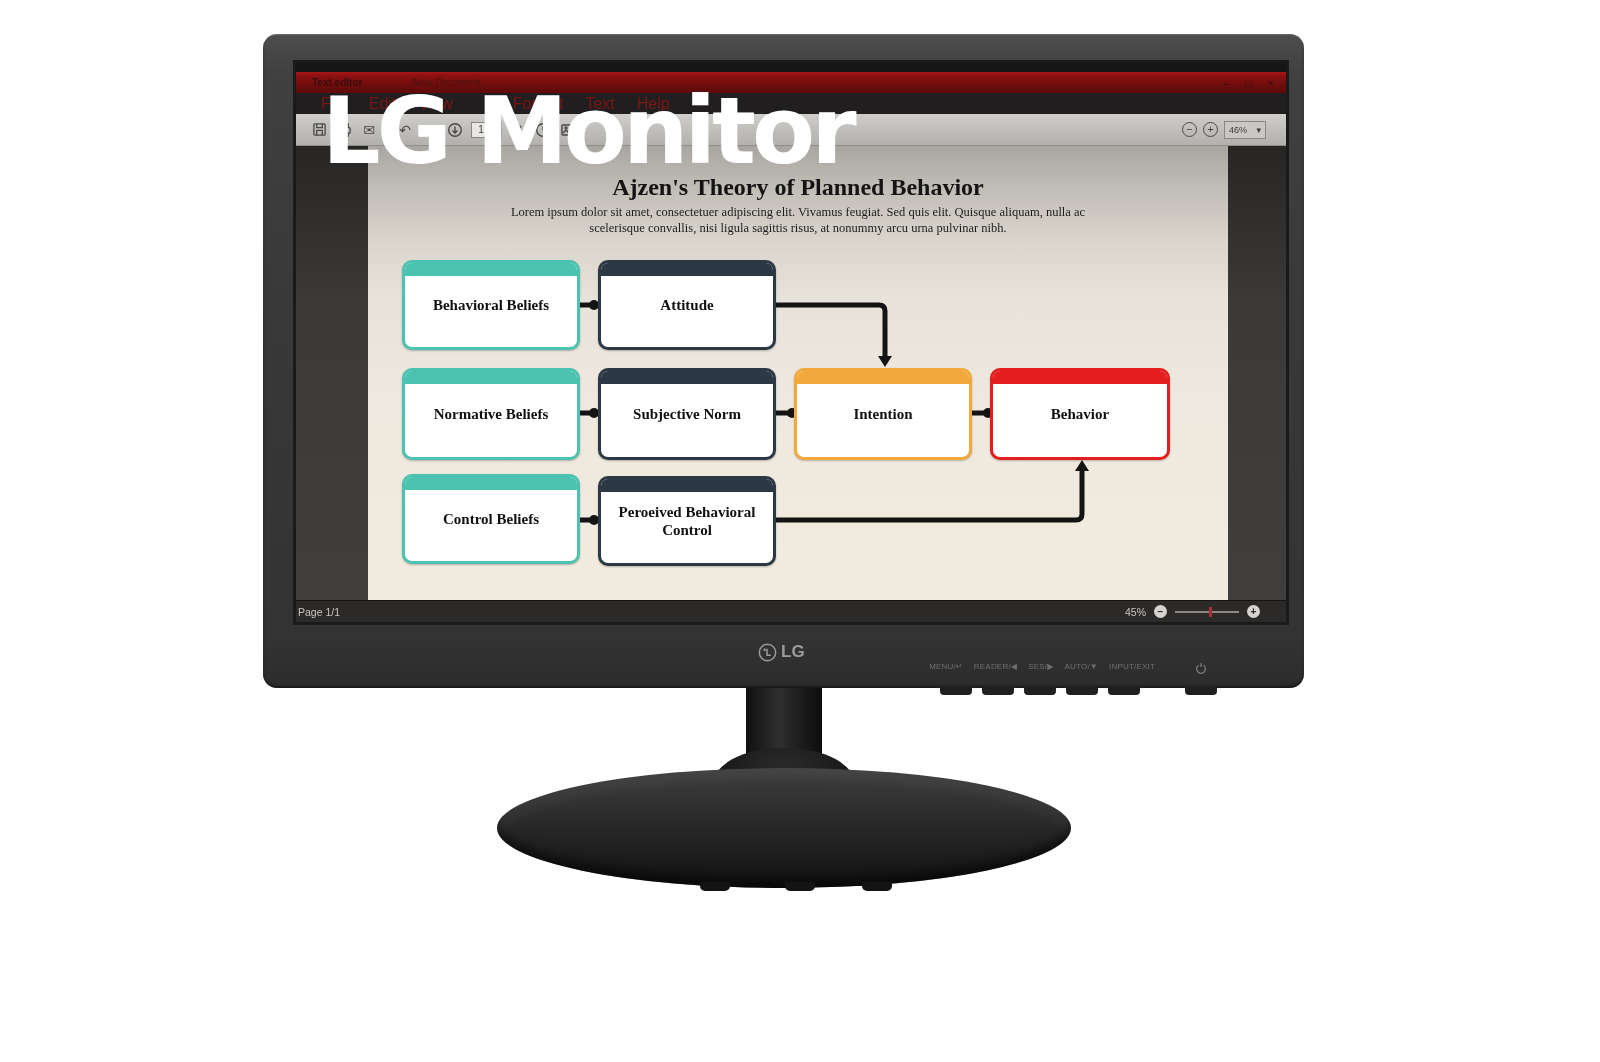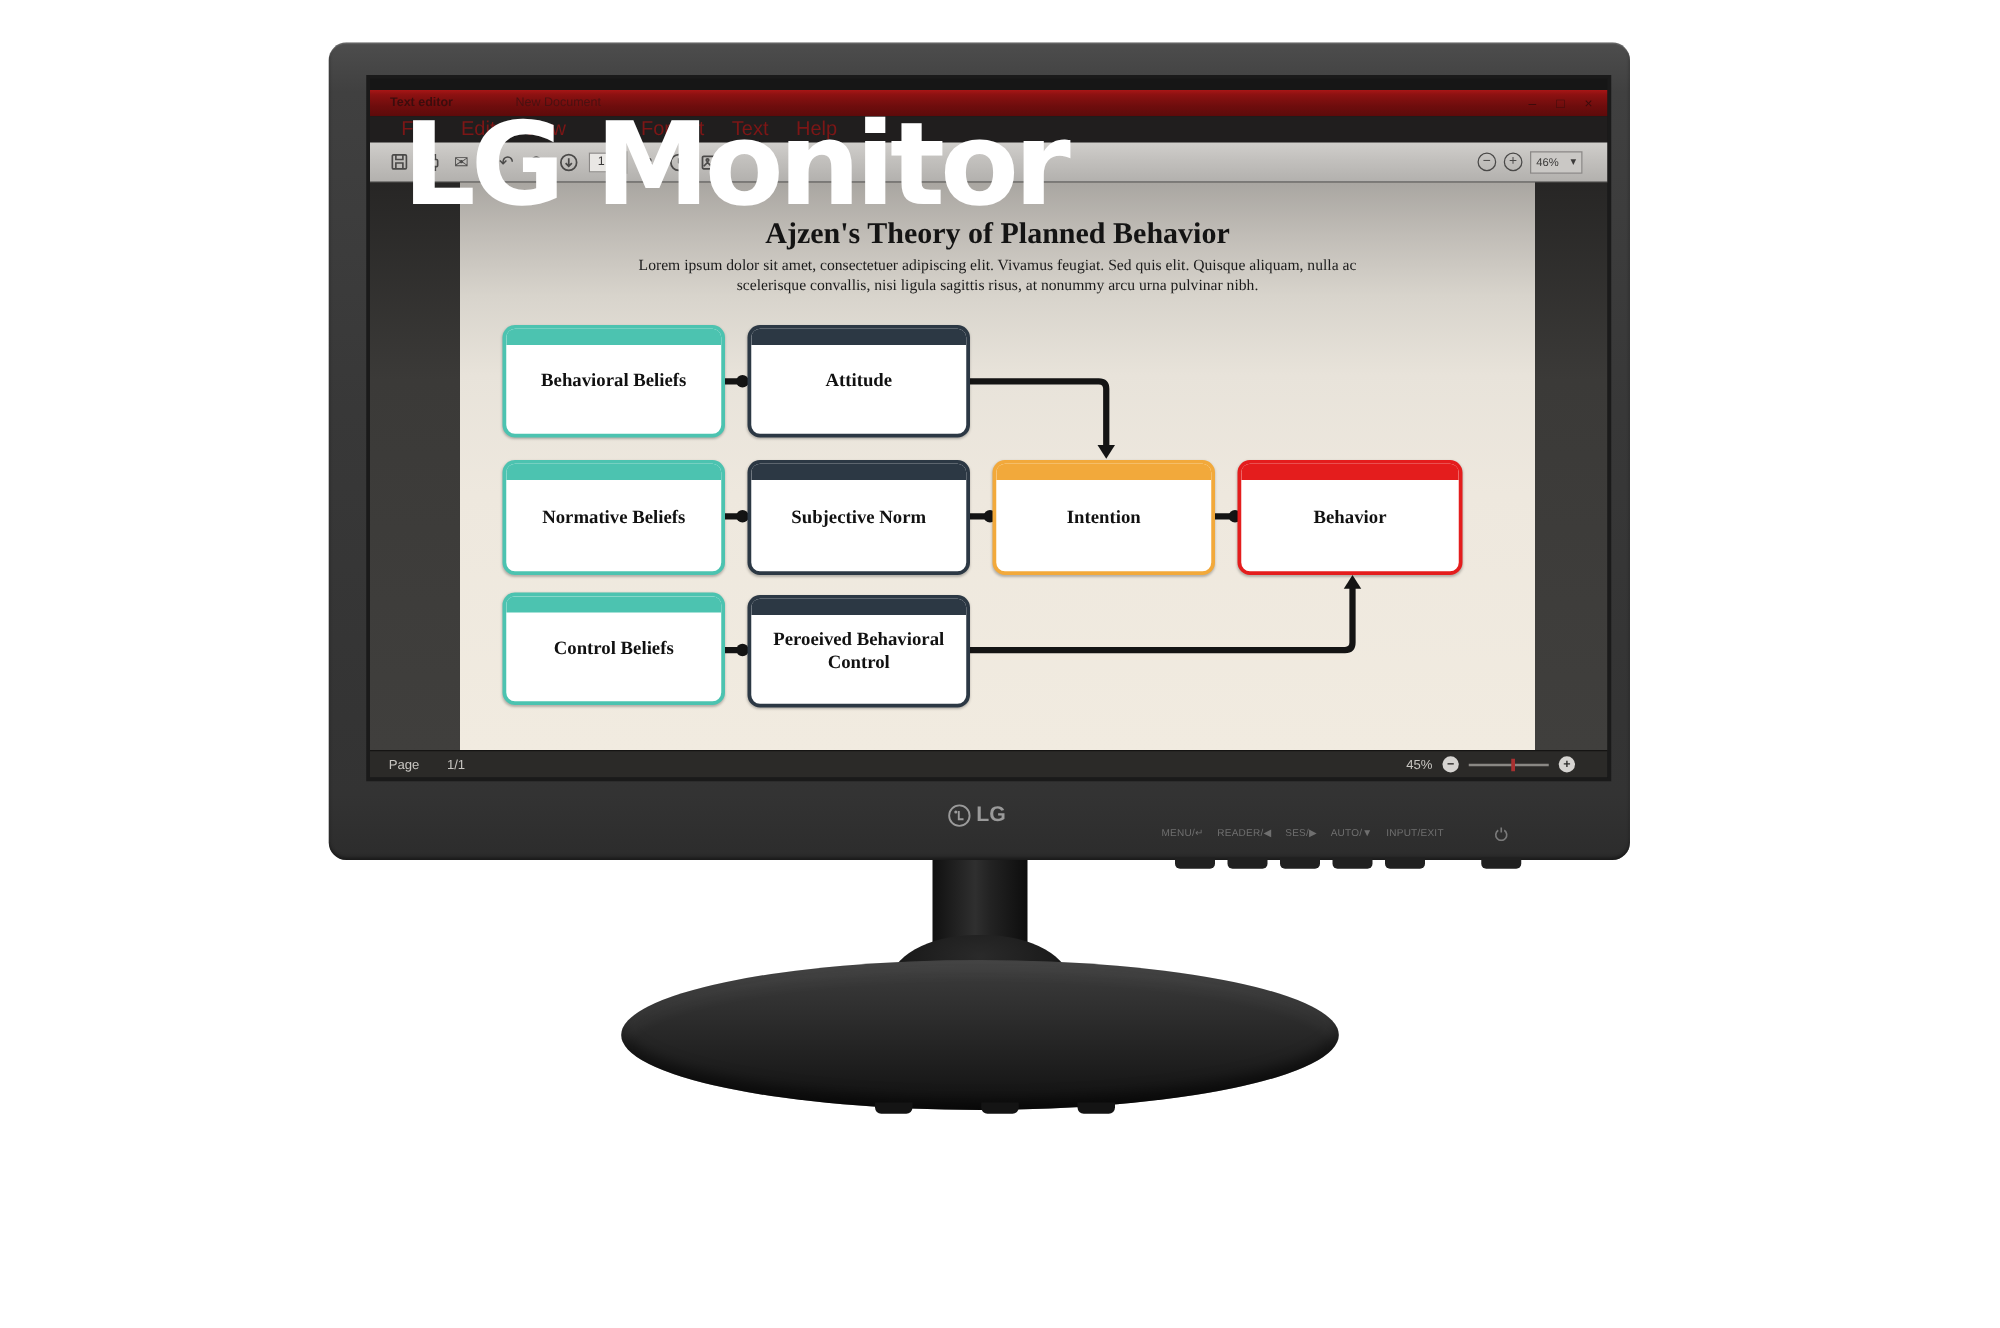--- a/index.html
+++ b/index.html
@@ -90,21 +90,21 @@
   .node { position:absolute; z-index:2; background:#ffffff; border:3px solid #000;
     border-radius:10px; box-shadow:0 1px 2px rgba(0,0,0,.25); overflow:hidden; }
   .node-head { position:absolute; left:0; top:0; right:0; height:13px; }
   .node-label { position:absolute; inset:0; display:flex; align-items:center; justify-content:center;
     text-align:center; font-family:"Liberation Serif","DejaVu Serif",serif; font-weight:bold;
     font-size:15px; color:#111; padding:0 12px; line-height:1.2; }
 
   .statusbar { position:absolute; left:0; top:537px; width:100%; height:22px;
     background:#2b2a28; border-top:1px solid #151413; display:flex; align-items:center;
     color:#c8c6c2; font-size:10.5px; }
-  .statusbar .page-group { margin-left:15px; display:flex; gap:22px; }
+  .statusbar .page-group { margin-left:2px; display:flex; gap:3px; }
   .sb-right { margin-left:auto; margin-right:26px; display:flex; align-items:center; gap:8px; }
   .sb-circle { width:13px; height:13px; border-radius:50%; background:#d6d4d1; color:#2b2a28;
     font-size:10px; line-height:13px; text-align:center; font-weight:bold; }
   .sb-slider { position:relative; width:64px; height:2px; background:#8a8884; }
   .sb-slider .marker { position:absolute; left:34px; top:-4px; width:3px; height:10px;
     background:#a83030; }
 
   
   .watermark { position:absolute; left:322px; top:78px; z-index:50; color:#ffffff;
     font-size:92px; font-weight:bold; letter-spacing:-4px; font-family:"DejaVu Sans",sans-serif;

